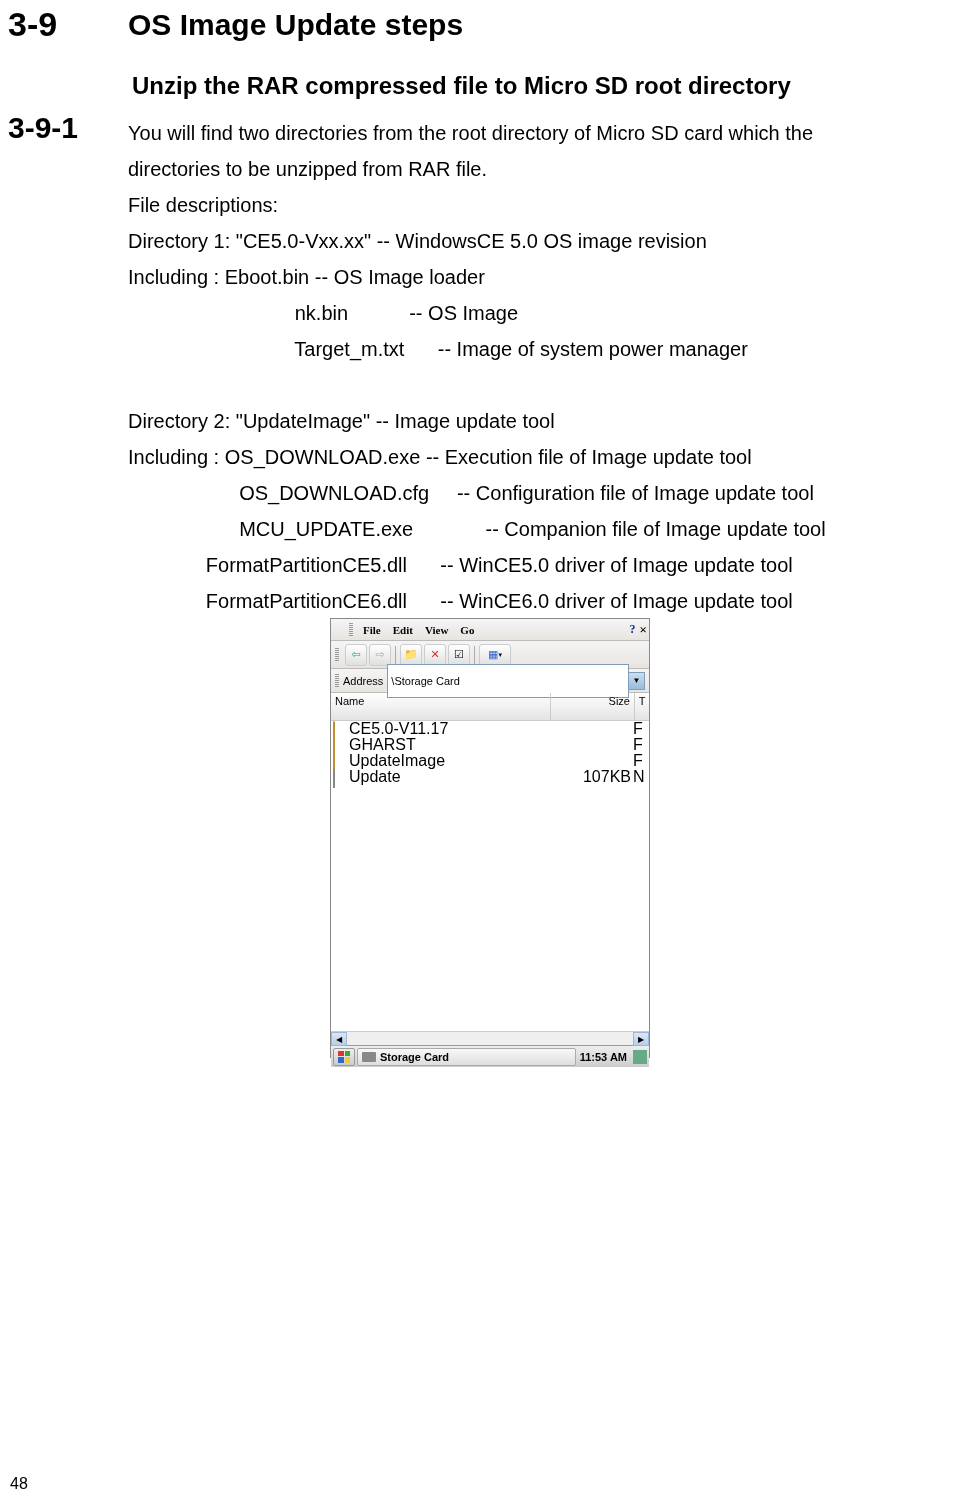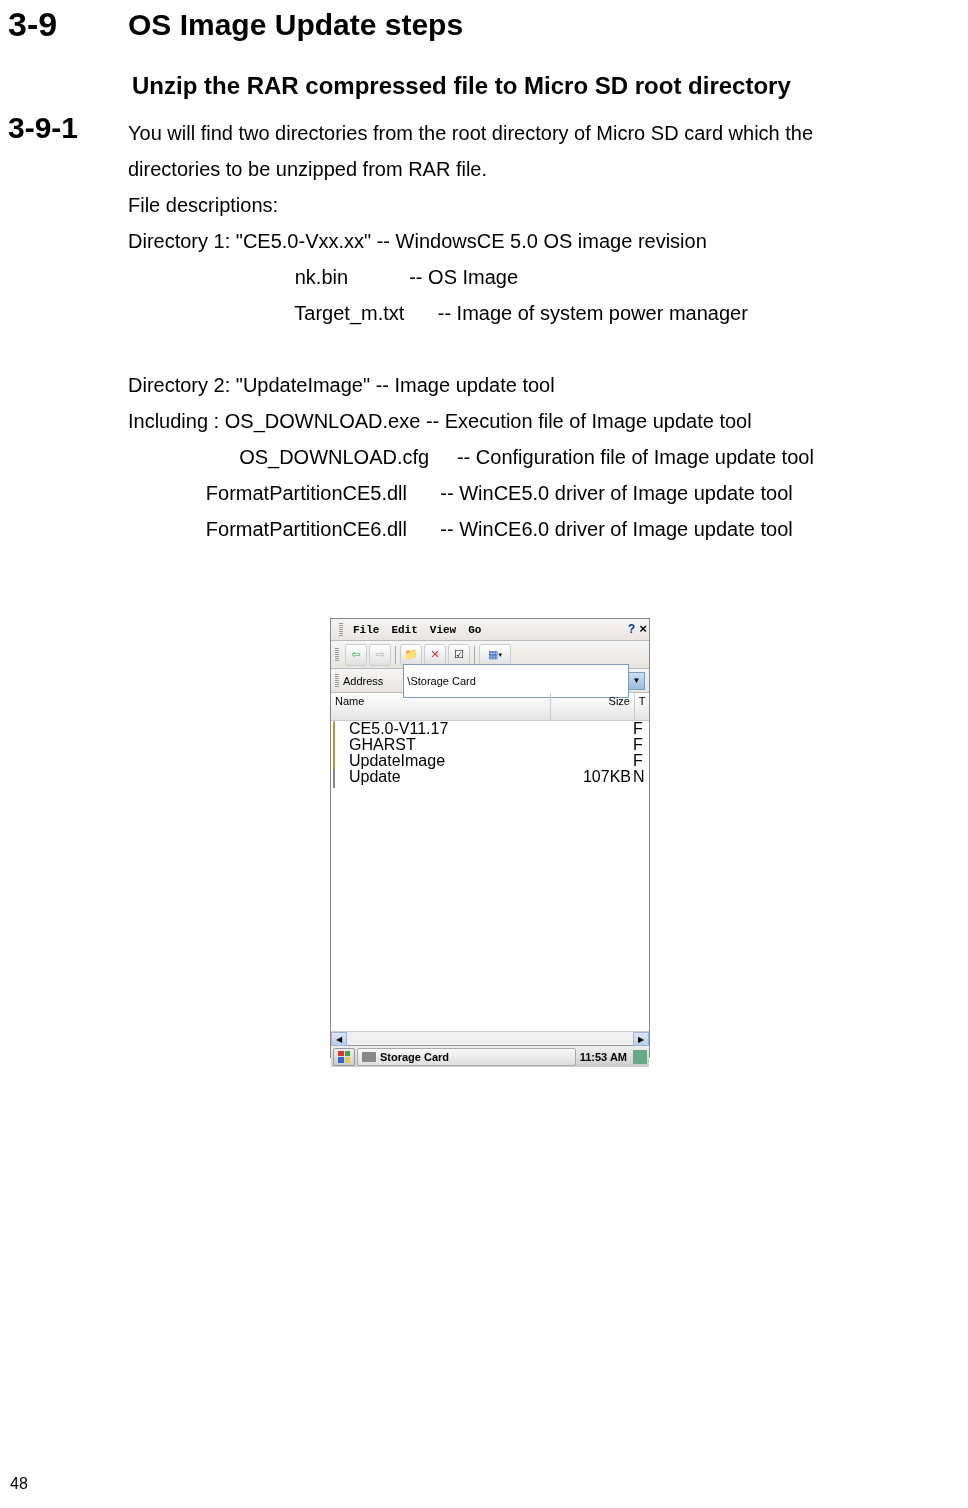--- a/index.html
+++ b/index.html
@@ -59,23 +59,23 @@
       border: 1px solid #888;
       background: #fff;
     }
     
     .menubar {
       height: 22px;
       background: linear-gradient(to bottom, #f5f5f5, #e8e4e0);
       border-bottom: 1px solid #bbb;
       display: flex;
       align-items: center;
-      padding: 0 8px;
-      font-size: 11px;
-      font-family: Liberation Mono, monospace;
+      padding: 0 18px;
+      font-size: 11px;
+      font-family: Liberation Serif, serif;
       position: relative;
     }
     .menubar-grip {
       width: 4px;
       height: 14px;
       background: repeating-linear-gradient(to bottom, #999 0, #999 1px, transparent 1px, transparent 2px);
       margin-right: 4px;
     }
     .menu-item {
       padding: 2px 6px;
@@ -126,21 +126,21 @@
     .addressbar {
       height: 24px;
       background: linear-gradient(to bottom, #f5f5f5, #e8e4e0);
       border-bottom: 1px solid #bbb;
       display: flex;
       align-items: center;
       padding: 0 4px;
       font-size: 11px;
       font-family: Tahoma, sans-serif;
     }
-    .address-label { margin-right: 20px; }
+    .address-label { margin-right: 4px; }
     .address-input {
       flex: 1;
       height: 18px;
       border: 1px solid #7f9db9;
       background: white;
       padding: 16px 3px;
       font-size: 11px;
       display: flex;
       align-items: center;
     }
@@ -308,26 +308,28 @@
 <div class="section-title-1">OS Image Update steps</div>
 
 <div class="section-num-2">3-9-1</div>
 <div class="section-title-2">Unzip the RAR compressed file to Micro SD root directory</div>
 
 <div class="body-text">
   <p>You will find two directories from the root directory of Micro SD card which the</p>
   <p>directories to be unzipped from RAR file.</p>
   <p>File descriptions:</p>
   <p>Directory 1: "CE5.0-Vxx.xx"    -- WindowsCE 5.0 OS image revision</p>
+  <p>Including   : Eboot.bin           -- OS Image loader</p>
   <p style="white-space: pre;">                              nk.bin           -- OS Image</p>
   <p style="white-space: pre;">                              Target_m.txt      -- Image of system power manager</p>
   <p style="white-space: pre;"> </p>
   <p>Directory 2: "UpdateImage"               -- Image update tool</p>
   <p>Including   : OS_DOWNLOAD.exe     -- Execution file of Image update tool</p>
   <p style="white-space: pre;">                    OS_DOWNLOAD.cfg     -- Configuration file of Image update tool</p>
+  <p style="white-space: pre;">                    MCU_UPDATE.exe             -- Companion file of Image update tool</p>
   <p style="white-space: pre;">              FormatPartitionCE5.dll      -- WinCE5.0 driver of Image update tool</p>
   <p style="white-space: pre;">              FormatPartitionCE6.dll      -- WinCE6.0 driver of Image update tool</p>
 </div>
 
 <div class="screenshot-container">
   <div class="menubar">
     <div class="menubar-grip"></div>
     <span class="menu-item">File</span>
     <span class="menu-item">Edit</span>
     <span class="menu-item">View</span>

